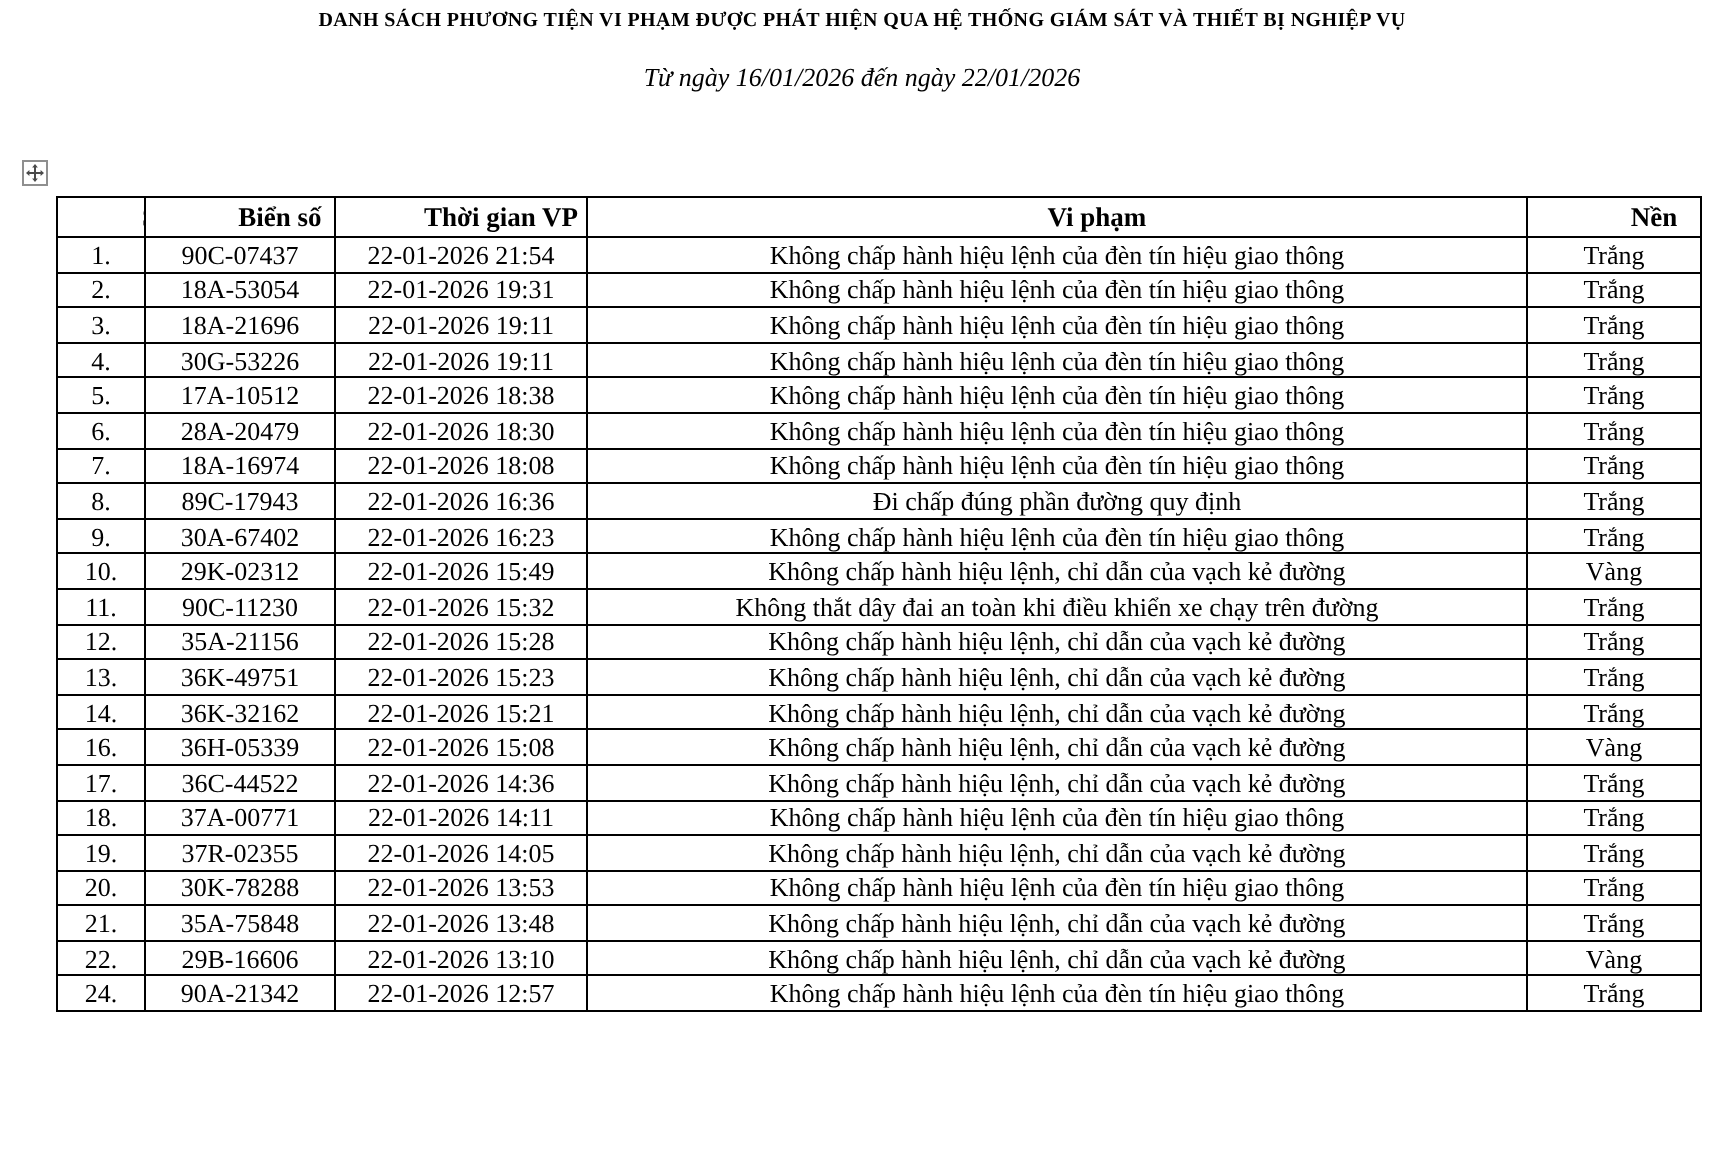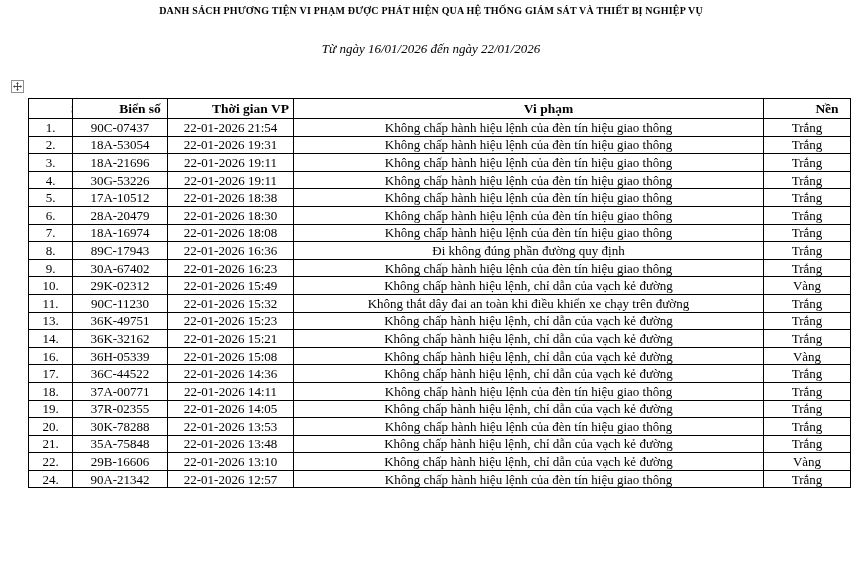--- a/index.html
+++ b/index.html
@@ -22,21 +22,21 @@
     right: 20px;
     text-align: center;
     font-weight: bold;
     font-size: 10px;
     letter-spacing: 0.2px;
     line-height: 1.2;
     font-family: Liberation Serif, serif;
   }
   .doc-subtitle {
     position: absolute;
-    top: 41px;
+    top: 31px;
     left: 0;
     right: 0;
     text-align: center;
     font-style: italic;
     font-size: 13px;
   }
   .move-handle {
     position: absolute;
     top: 80px;
     left: 11px;
@@ -155,21 +155,21 @@
         <td>7.</td>
         <td>18A-16974</td>
         <td>22-01-2026 18:08</td>
         <td>Không chấp hành hiệu lệnh của đèn tín hiệu giao thông</td>
         <td>Trắng</td>
       </tr>
       <tr>
         <td>8.</td>
         <td>89C-17943</td>
         <td>22-01-2026 16:36</td>
-        <td>Đi không đúng phần đường quy định</td>
+        <td>Đi chấp đúng phần đường quy định</td>
         <td>Trắng</td>
       </tr>
       <tr>
         <td>9.</td>
         <td>30A-67402</td>
         <td>22-01-2026 16:23</td>
         <td>Không chấp hành hiệu lệnh của đèn tín hiệu giao thông</td>
         <td>Trắng</td>
       </tr>
       <tr>
@@ -180,20 +180,27 @@
         <td>Vàng</td>
       </tr>
       <tr>
         <td>11.</td>
         <td>90C-11230</td>
         <td>22-01-2026 15:32</td>
         <td>Không thắt dây đai an toàn khi điều khiển xe chạy trên đường</td>
         <td>Trắng</td>
       </tr>
       <tr>
+        <td>12.</td>
+        <td>35A-21156</td>
+        <td>22-01-2026 15:28</td>
+        <td>Không chấp hành hiệu lệnh, chỉ dẫn của vạch kẻ đường</td>
+        <td>Trắng</td>
+      </tr>
+      <tr>
         <td>13.</td>
         <td>36K-49751</td>
         <td>22-01-2026 15:23</td>
         <td>Không chấp hành hiệu lệnh, chỉ dẫn của vạch kẻ đường</td>
         <td>Trắng</td>
       </tr>
       <tr>
         <td>14.</td>
         <td>36K-32162</td>
         <td>22-01-2026 15:21</td>

